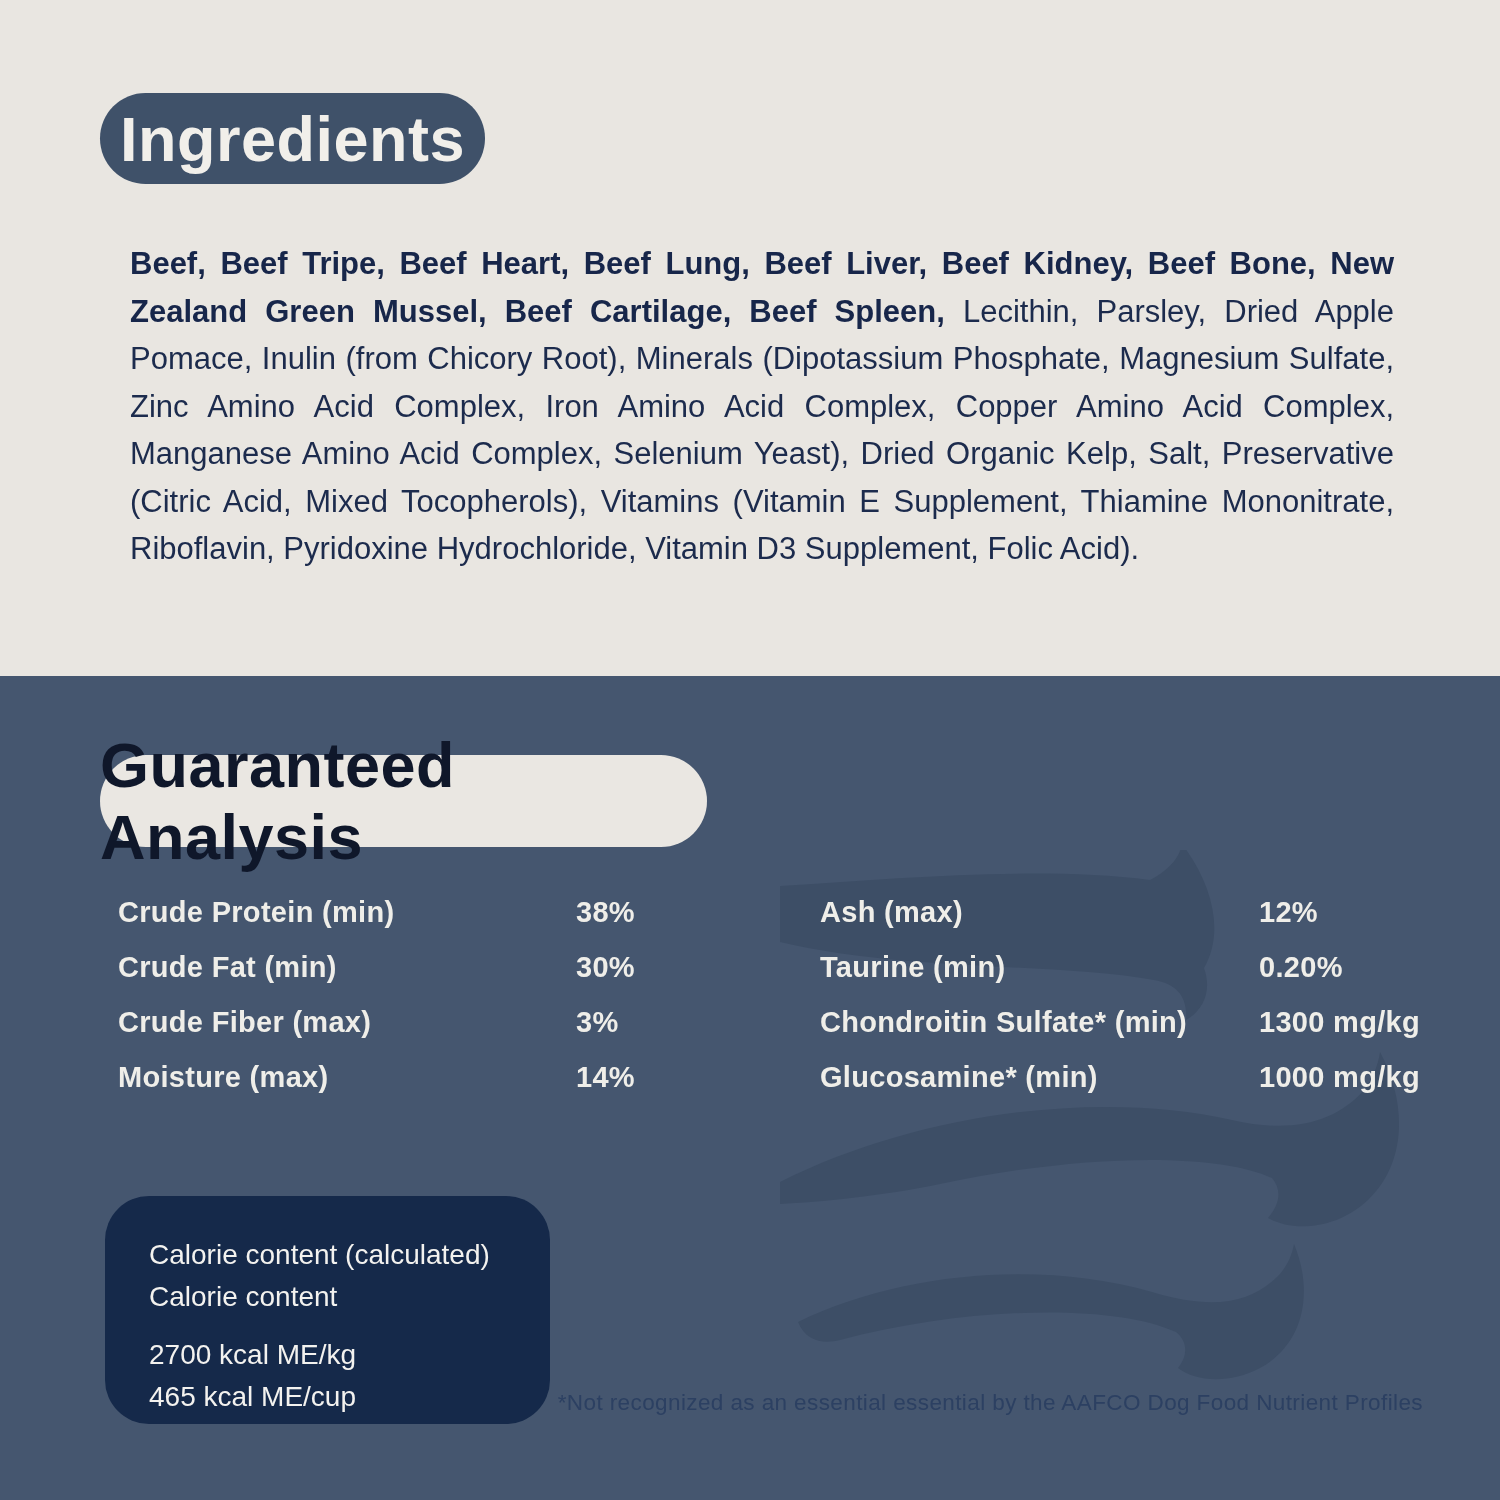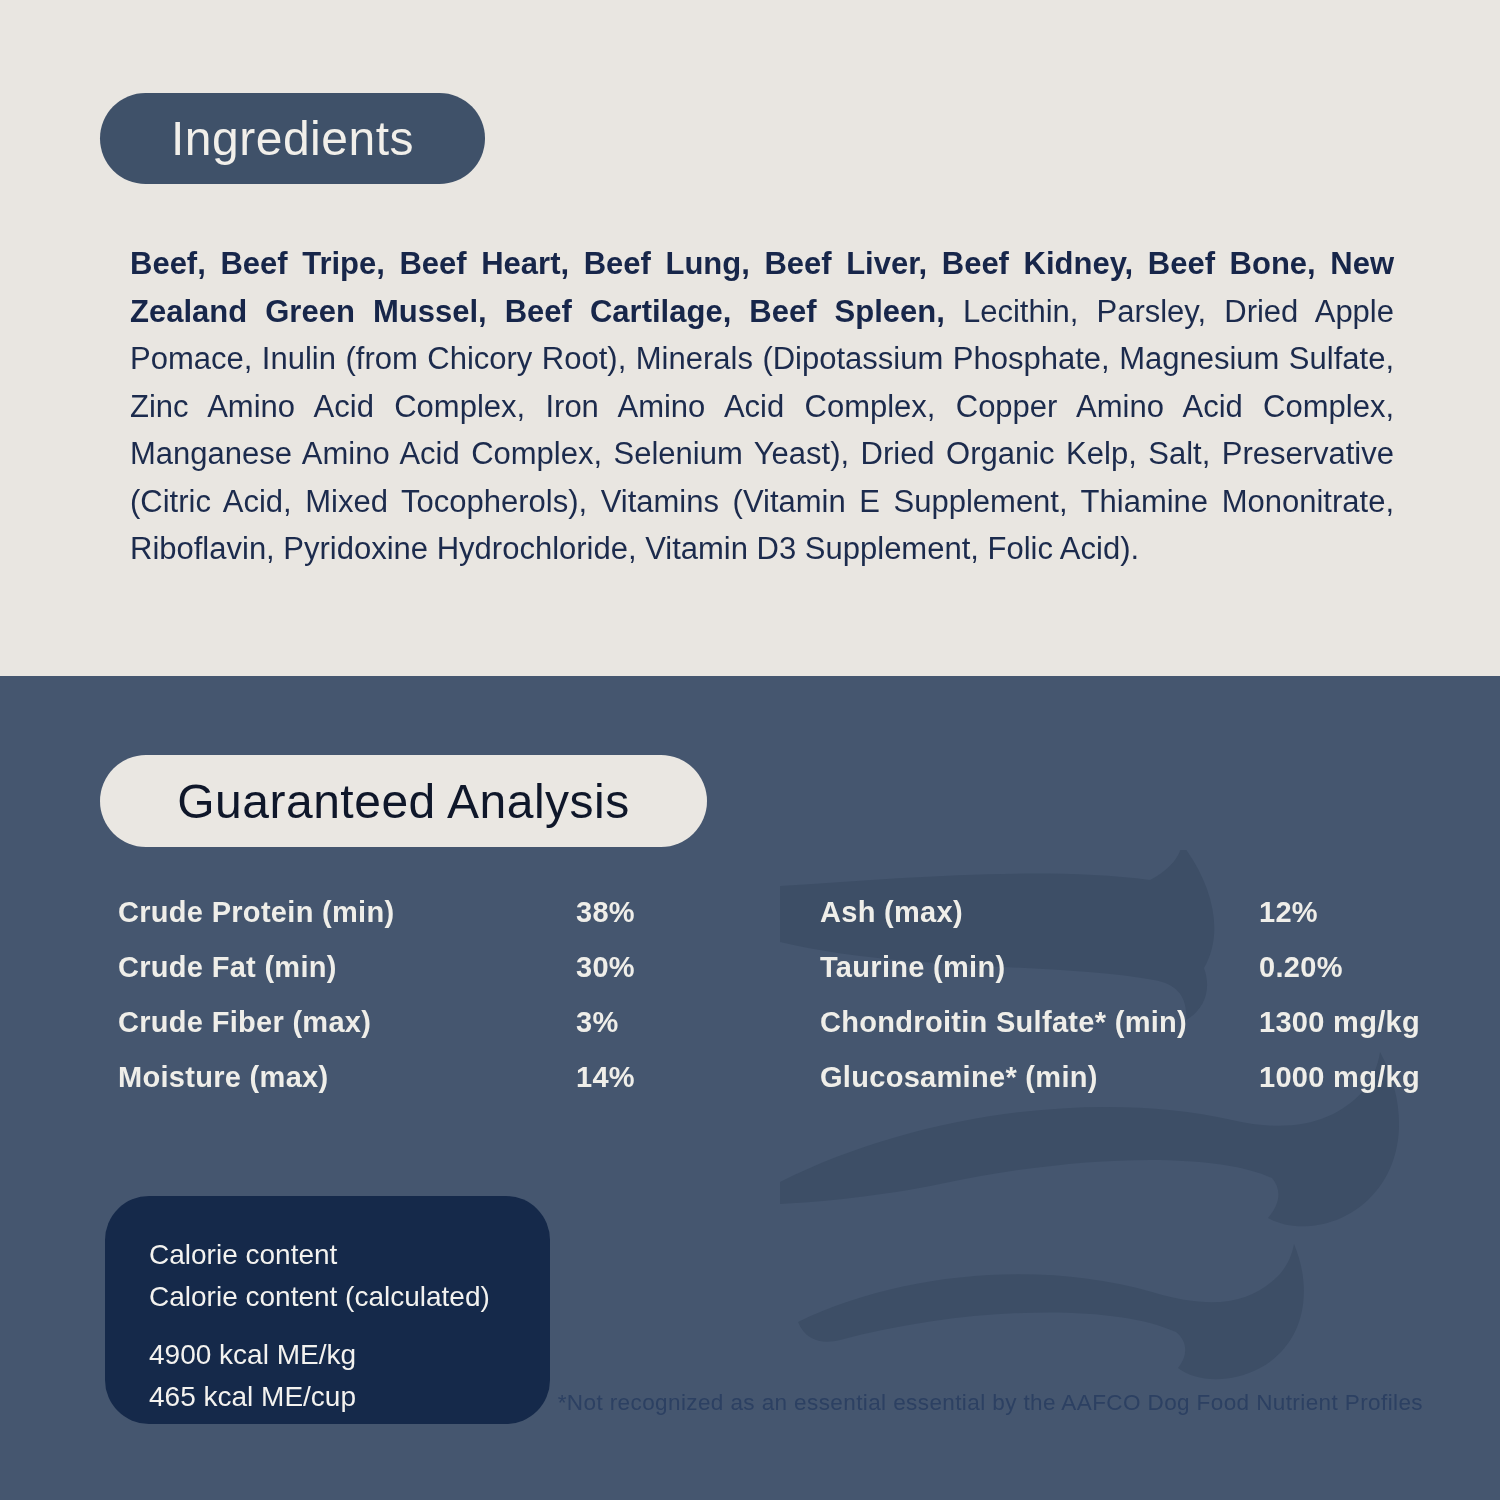--- a/index.html
+++ b/index.html
@@ -19,22 +19,22 @@
   
   .section-top{
     position:absolute; left:0; top:0;
     width:1500px; height:676px;
     background:#E9E6E1;
   }
   .pill{
     position:absolute;
     display:flex; align-items:center; justify-content:center;
     border-radius:48px;
-    font-weight:400;
-    font-size:48px;
+    font-weight:700;
+    font-size:63px;
     letter-spacing:0.5px;
   }
   .pill-ingredients{
     left:100px; top:93px;
     width:385px; height:91px;
     background:#3F5169;
     color:#F1EFEA;
   }
   .ingredients-text{
     position:absolute;
@@ -169,25 +169,25 @@
         <span class="val">1300 mg/kg</span>
       </div>
       <div class="ga-row r4">
         <span>Glucosamine* (min)</span>
         <span class="val">1000 mg/kg</span>
       </div>
     </div>
 
     <div class="calorie-box">
       <div class="cal-group1">
+        <div>Calorie content (calculated)</div>
         <div>Calorie content</div>
-        <div>Calorie content (calculated)</div>
       </div>
       <div class="cal-group2">
-        <div>4900 kcal ME/kg</div>
+        <div>2700 kcal ME/kg</div>
         <div>465 kcal ME/cup</div>
       </div>
     </div>
 
     <div class="footnote">*Not recognized as an essential essential by the AAFCO Dog Food Nutrient Profiles</div>
 
   </section>
 </div>
 
 </body></html>

